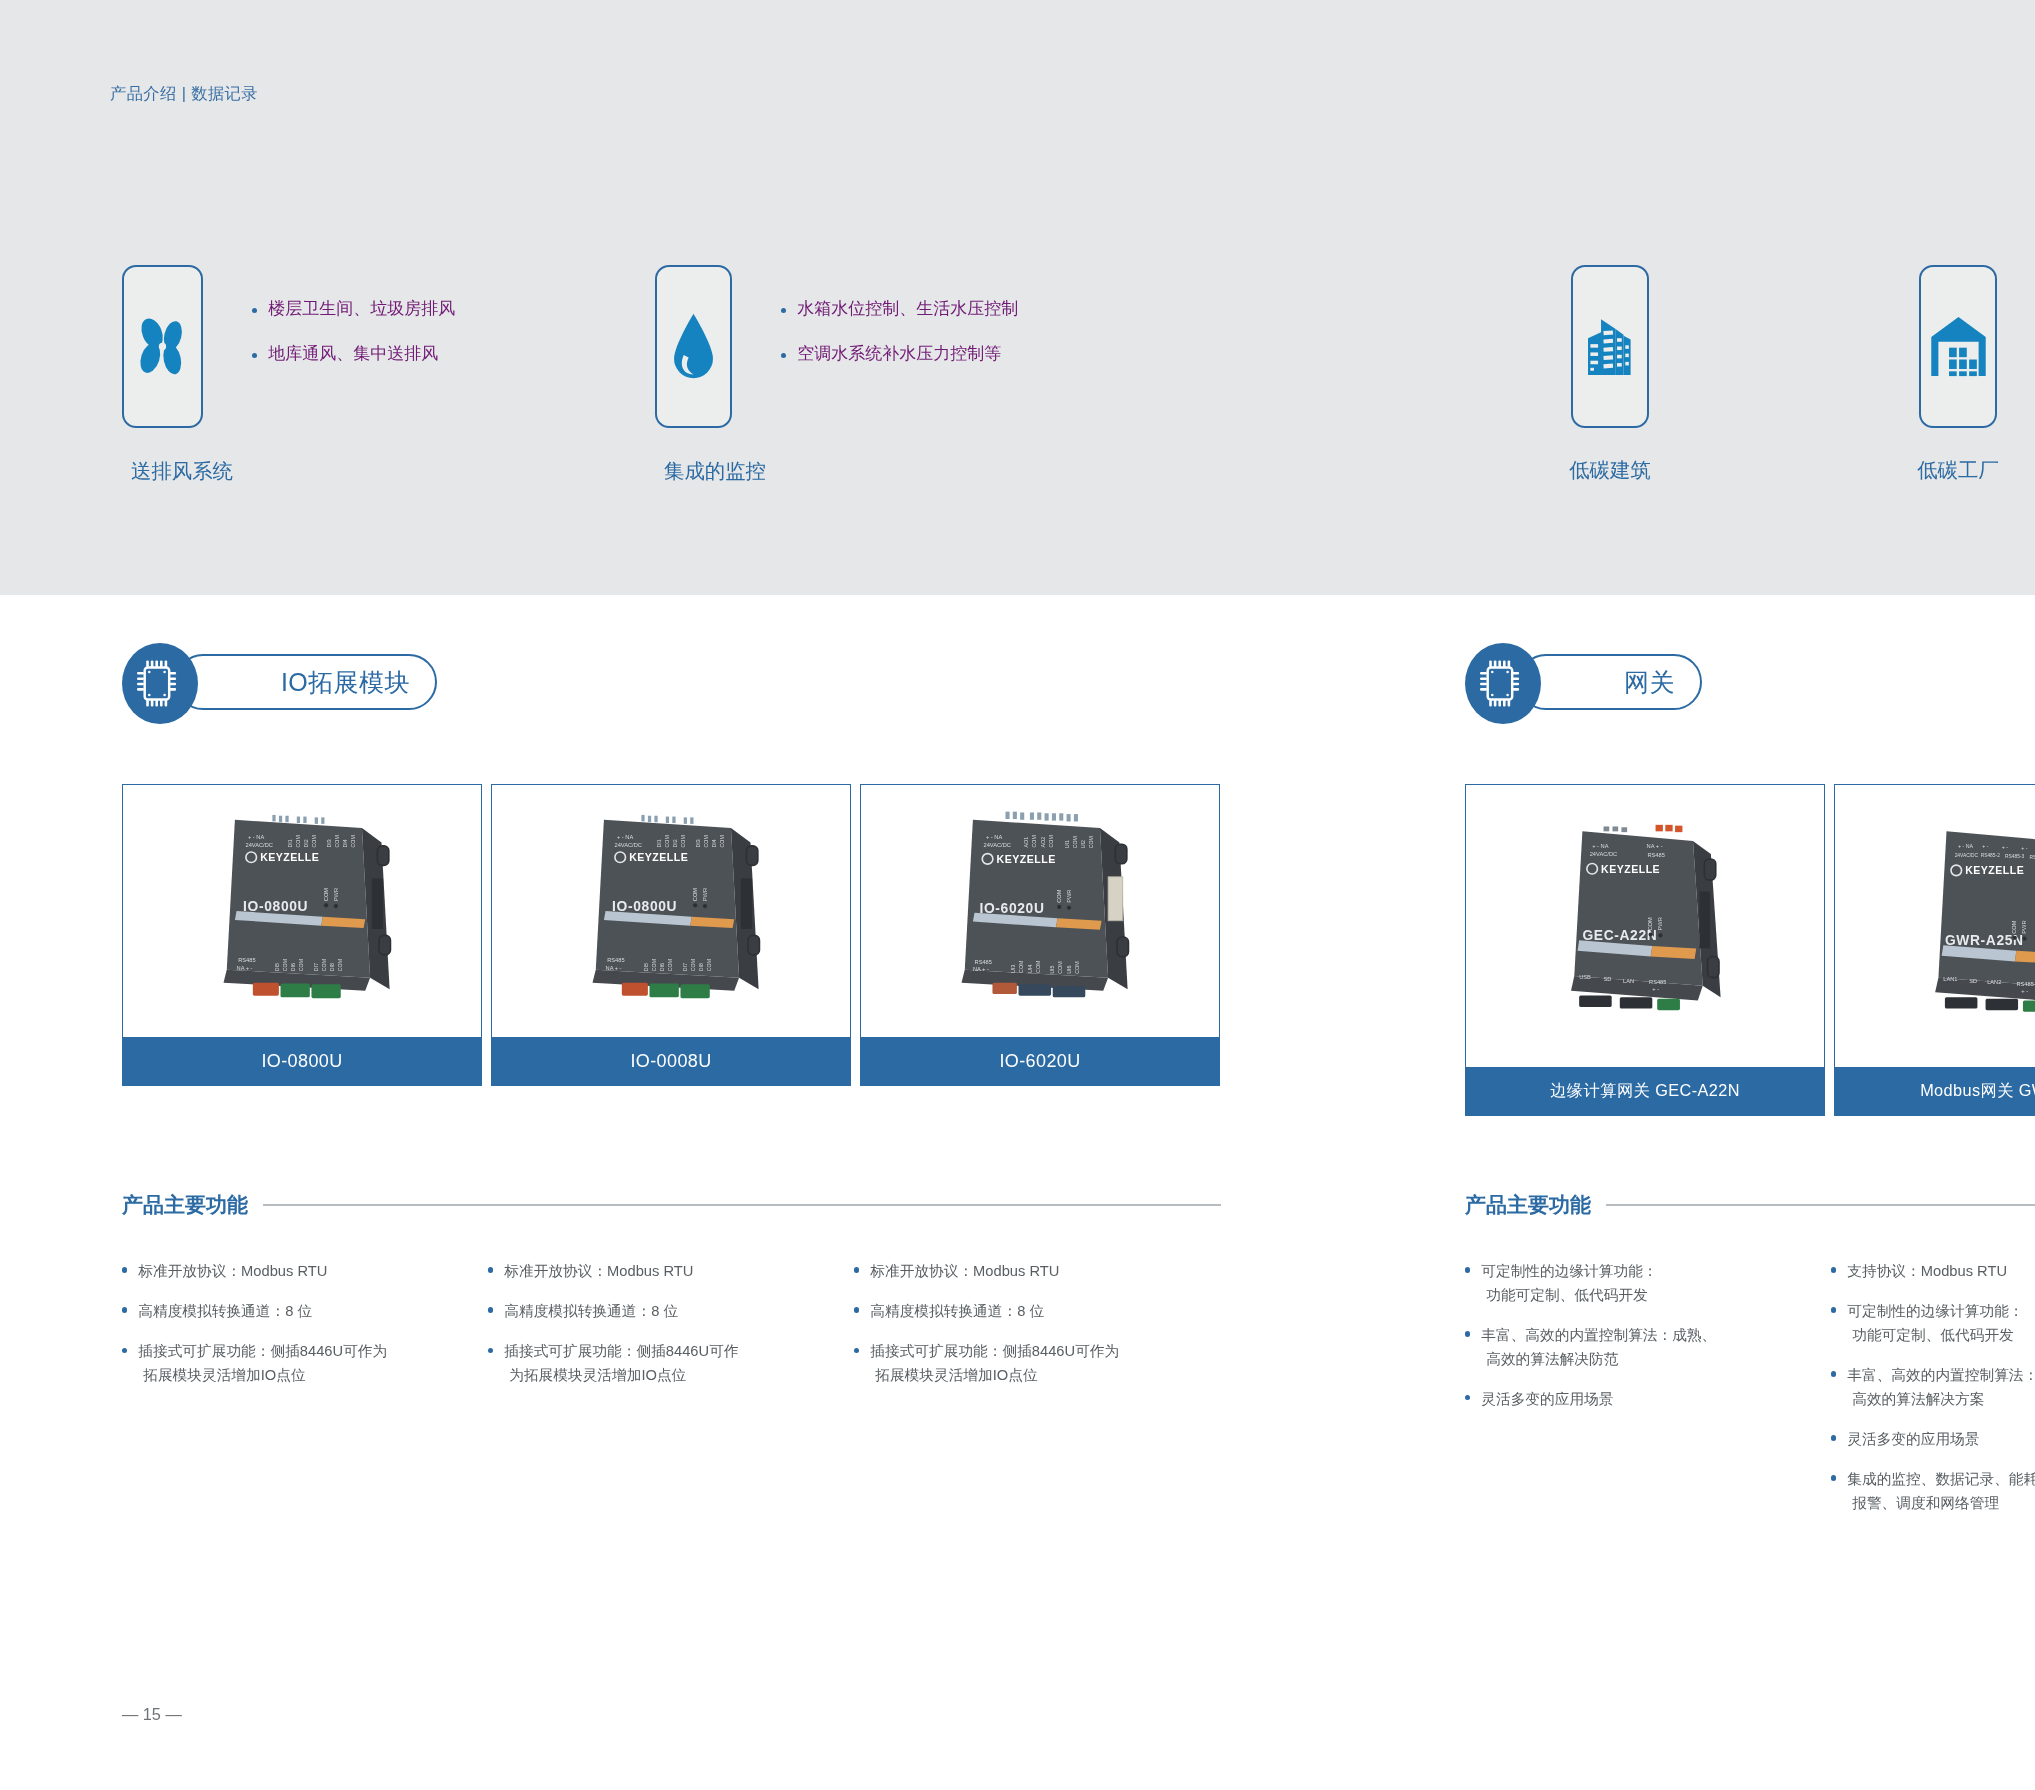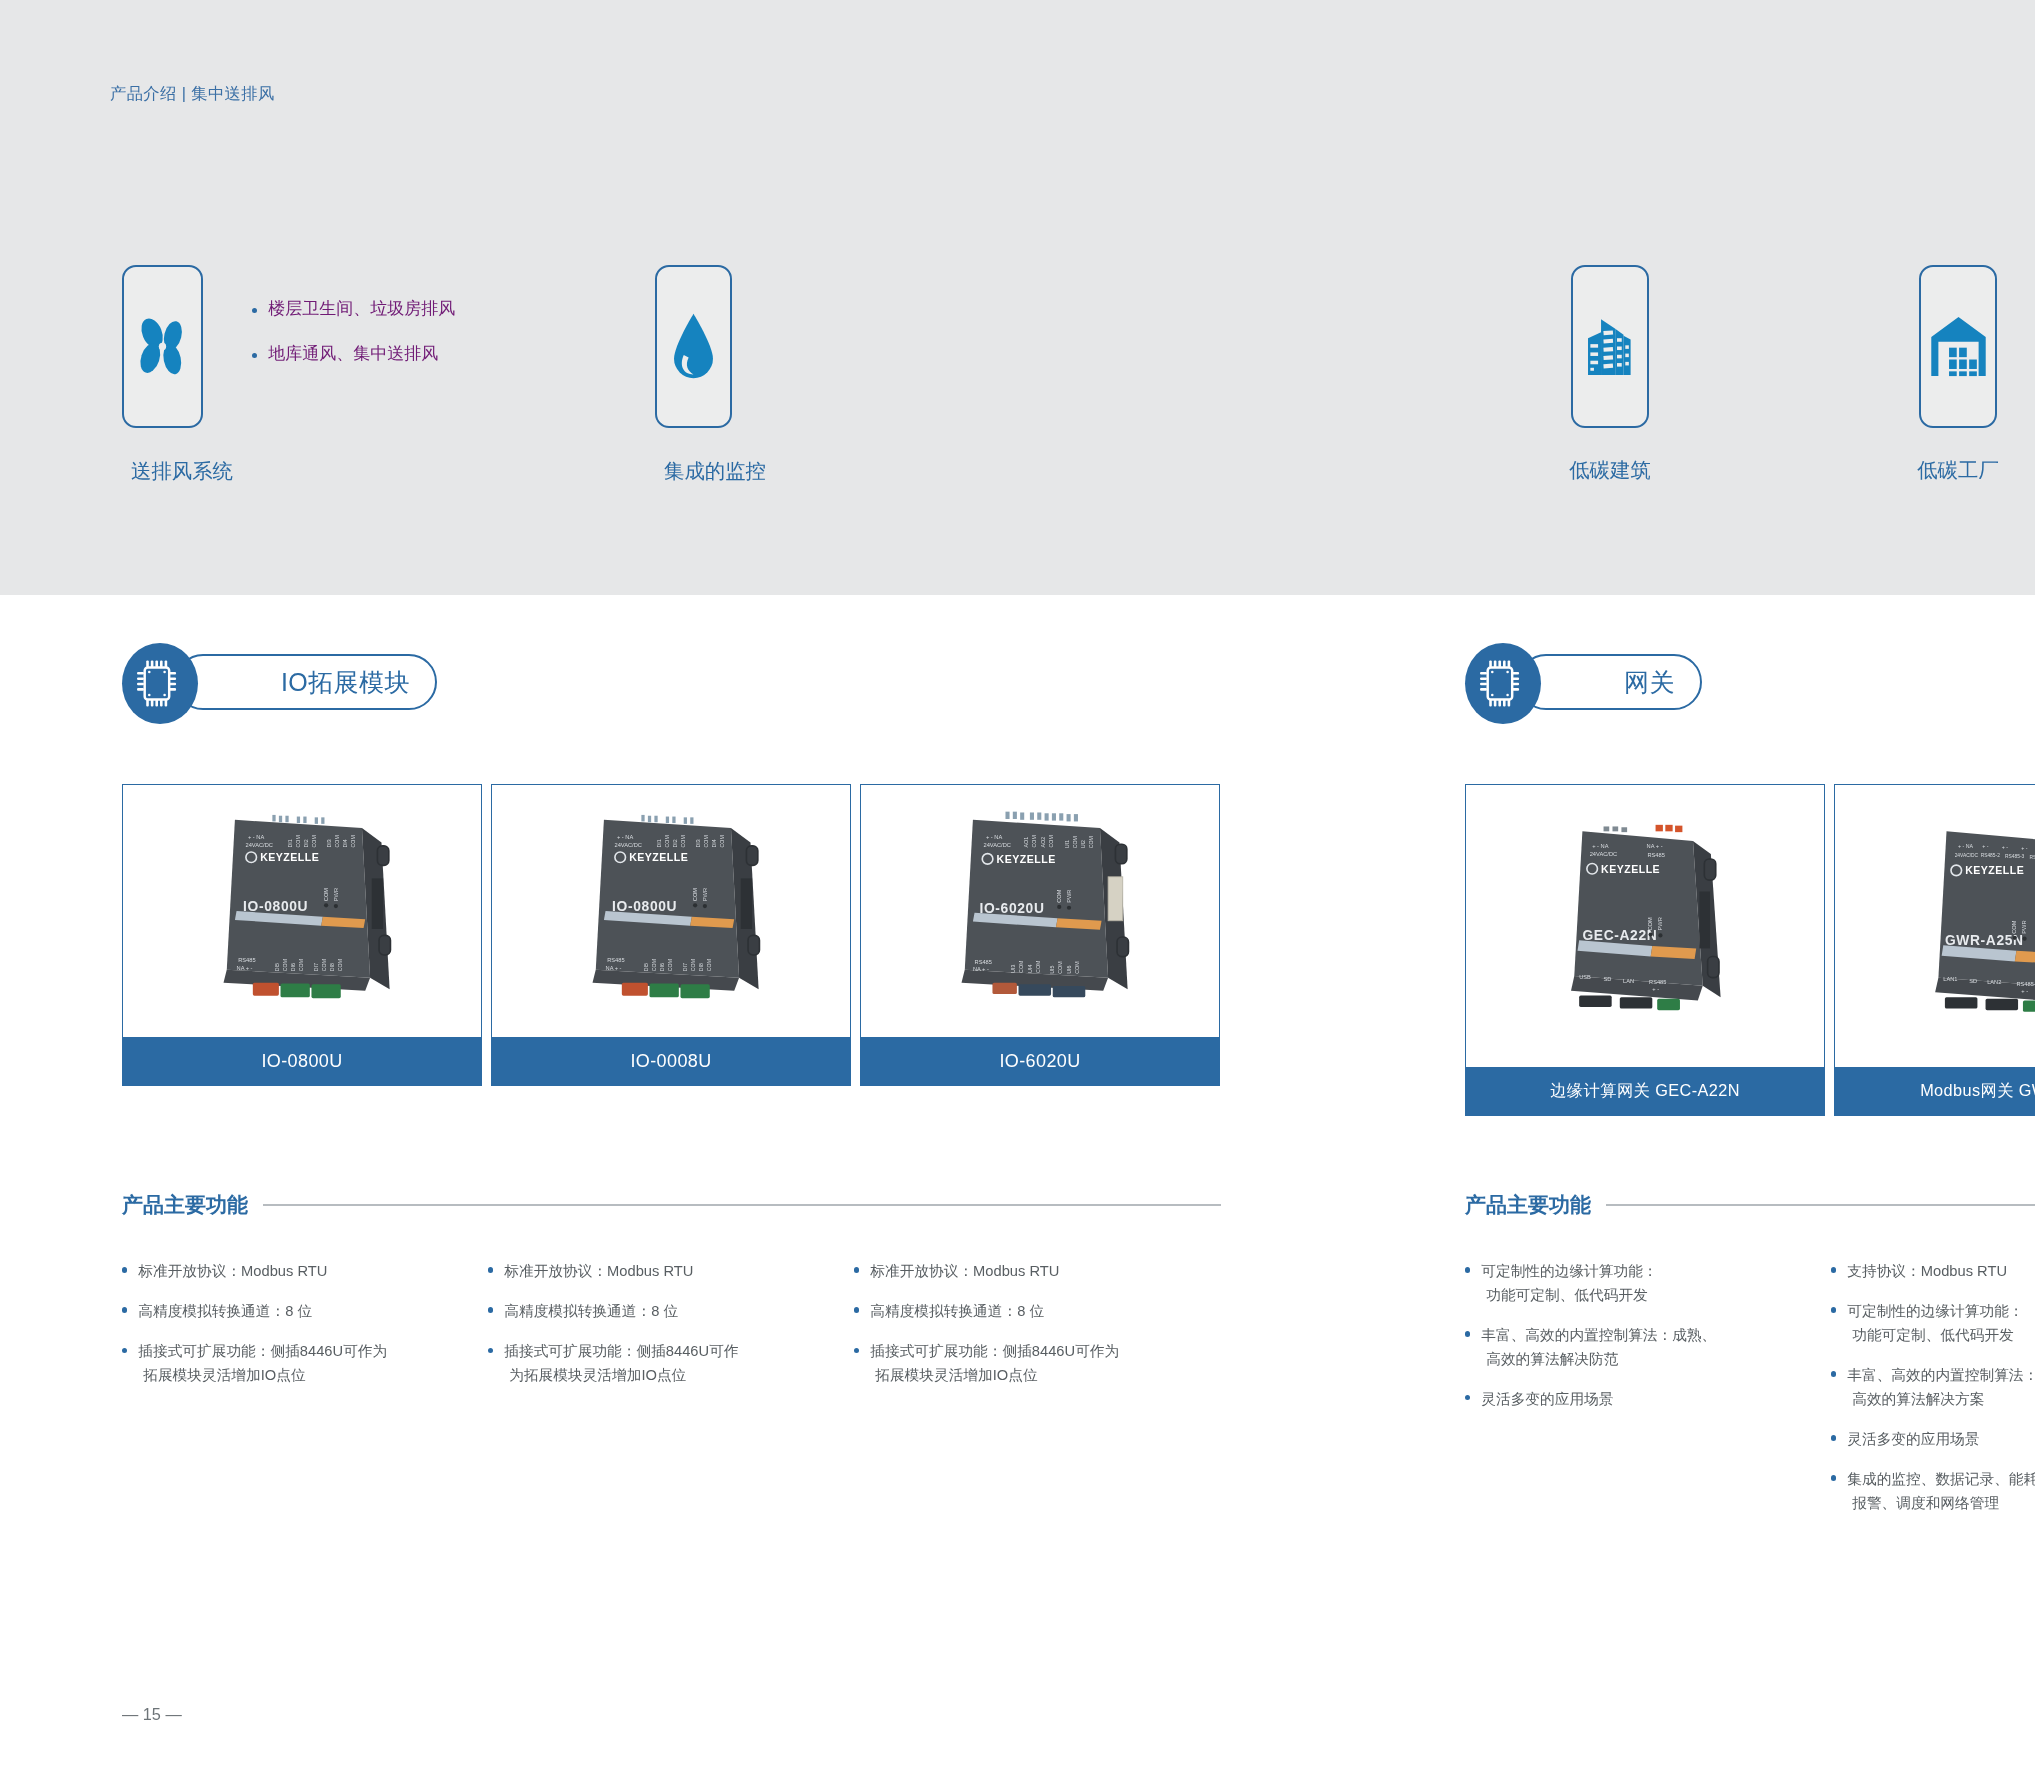--- a/index.html
+++ b/index.html
@@ -160,21 +160,21 @@
   .pagenum.left  { left: 122px; }
 
   
   .dev { display: block; }
 </style>
 </head>
 <body>
 
 <div class="top-band"></div>
 
-<div class="runhead left">产品介绍 | 集中送排风</div>
+<div class="runhead left">产品介绍 | 数据记录</div>
 
 <div class="scenario fan">
   <div class="icon-frame">
     <svg width="61" height="69" viewBox="0 0 100 110">
       <g fill="#1583bf">
         <ellipse cx="33" cy="33" rx="16" ry="25" transform="rotate(-22 33 33)"></ellipse>
         <ellipse cx="67" cy="37" rx="14" ry="24" transform="rotate(14 67 37)"></ellipse>
         <ellipse cx="30" cy="74" rx="15" ry="25" transform="rotate(18 30 74)"></ellipse>
         <ellipse cx="66" cy="76" rx="14" ry="25" transform="rotate(-12 66 76)"></ellipse>
       </g>
@@ -188,20 +188,24 @@
 </div>
 <div class="scenario-caption cap-fan">送排风系统</div>
 
 <div class="scenario water">
   <div class="icon-frame tall">
     <svg width="49" height="73" viewBox="0 0 80 120">
       <path d="M40 6 C40 6 8 58 8 80 a32 32 0 0 0 64 0 C72 58 40 6 40 6 Z" fill="#1583bf"></path>
       <path d="M24 74 C16 92 24 106 40 106 C30 100 26 90 32 78 Z" fill="#eceded"></path>
     </svg>
   </div>
+  <ul class="scenario-bullets">
+    <li>水箱水位控制、生活水压控制</li>
+    <li>空调水系统补水压力控制等</li>
+  </ul>
 </div>
 <div class="scenario-caption cap-water">集成的监控</div>
 
 <div class="lc-block lc1">
   <div class="icon-frame">
     <svg width="61" height="71" viewBox="0 0 100 120">
       <g fill="#1583bf">
         <polygon points="34,14 58,30 58,108 34,108"></polygon>
         <polygon points="58,30 72,40 72,108 58,108"></polygon>
         <polygon points="12,46 34,36 34,108 12,108"></polygon>

